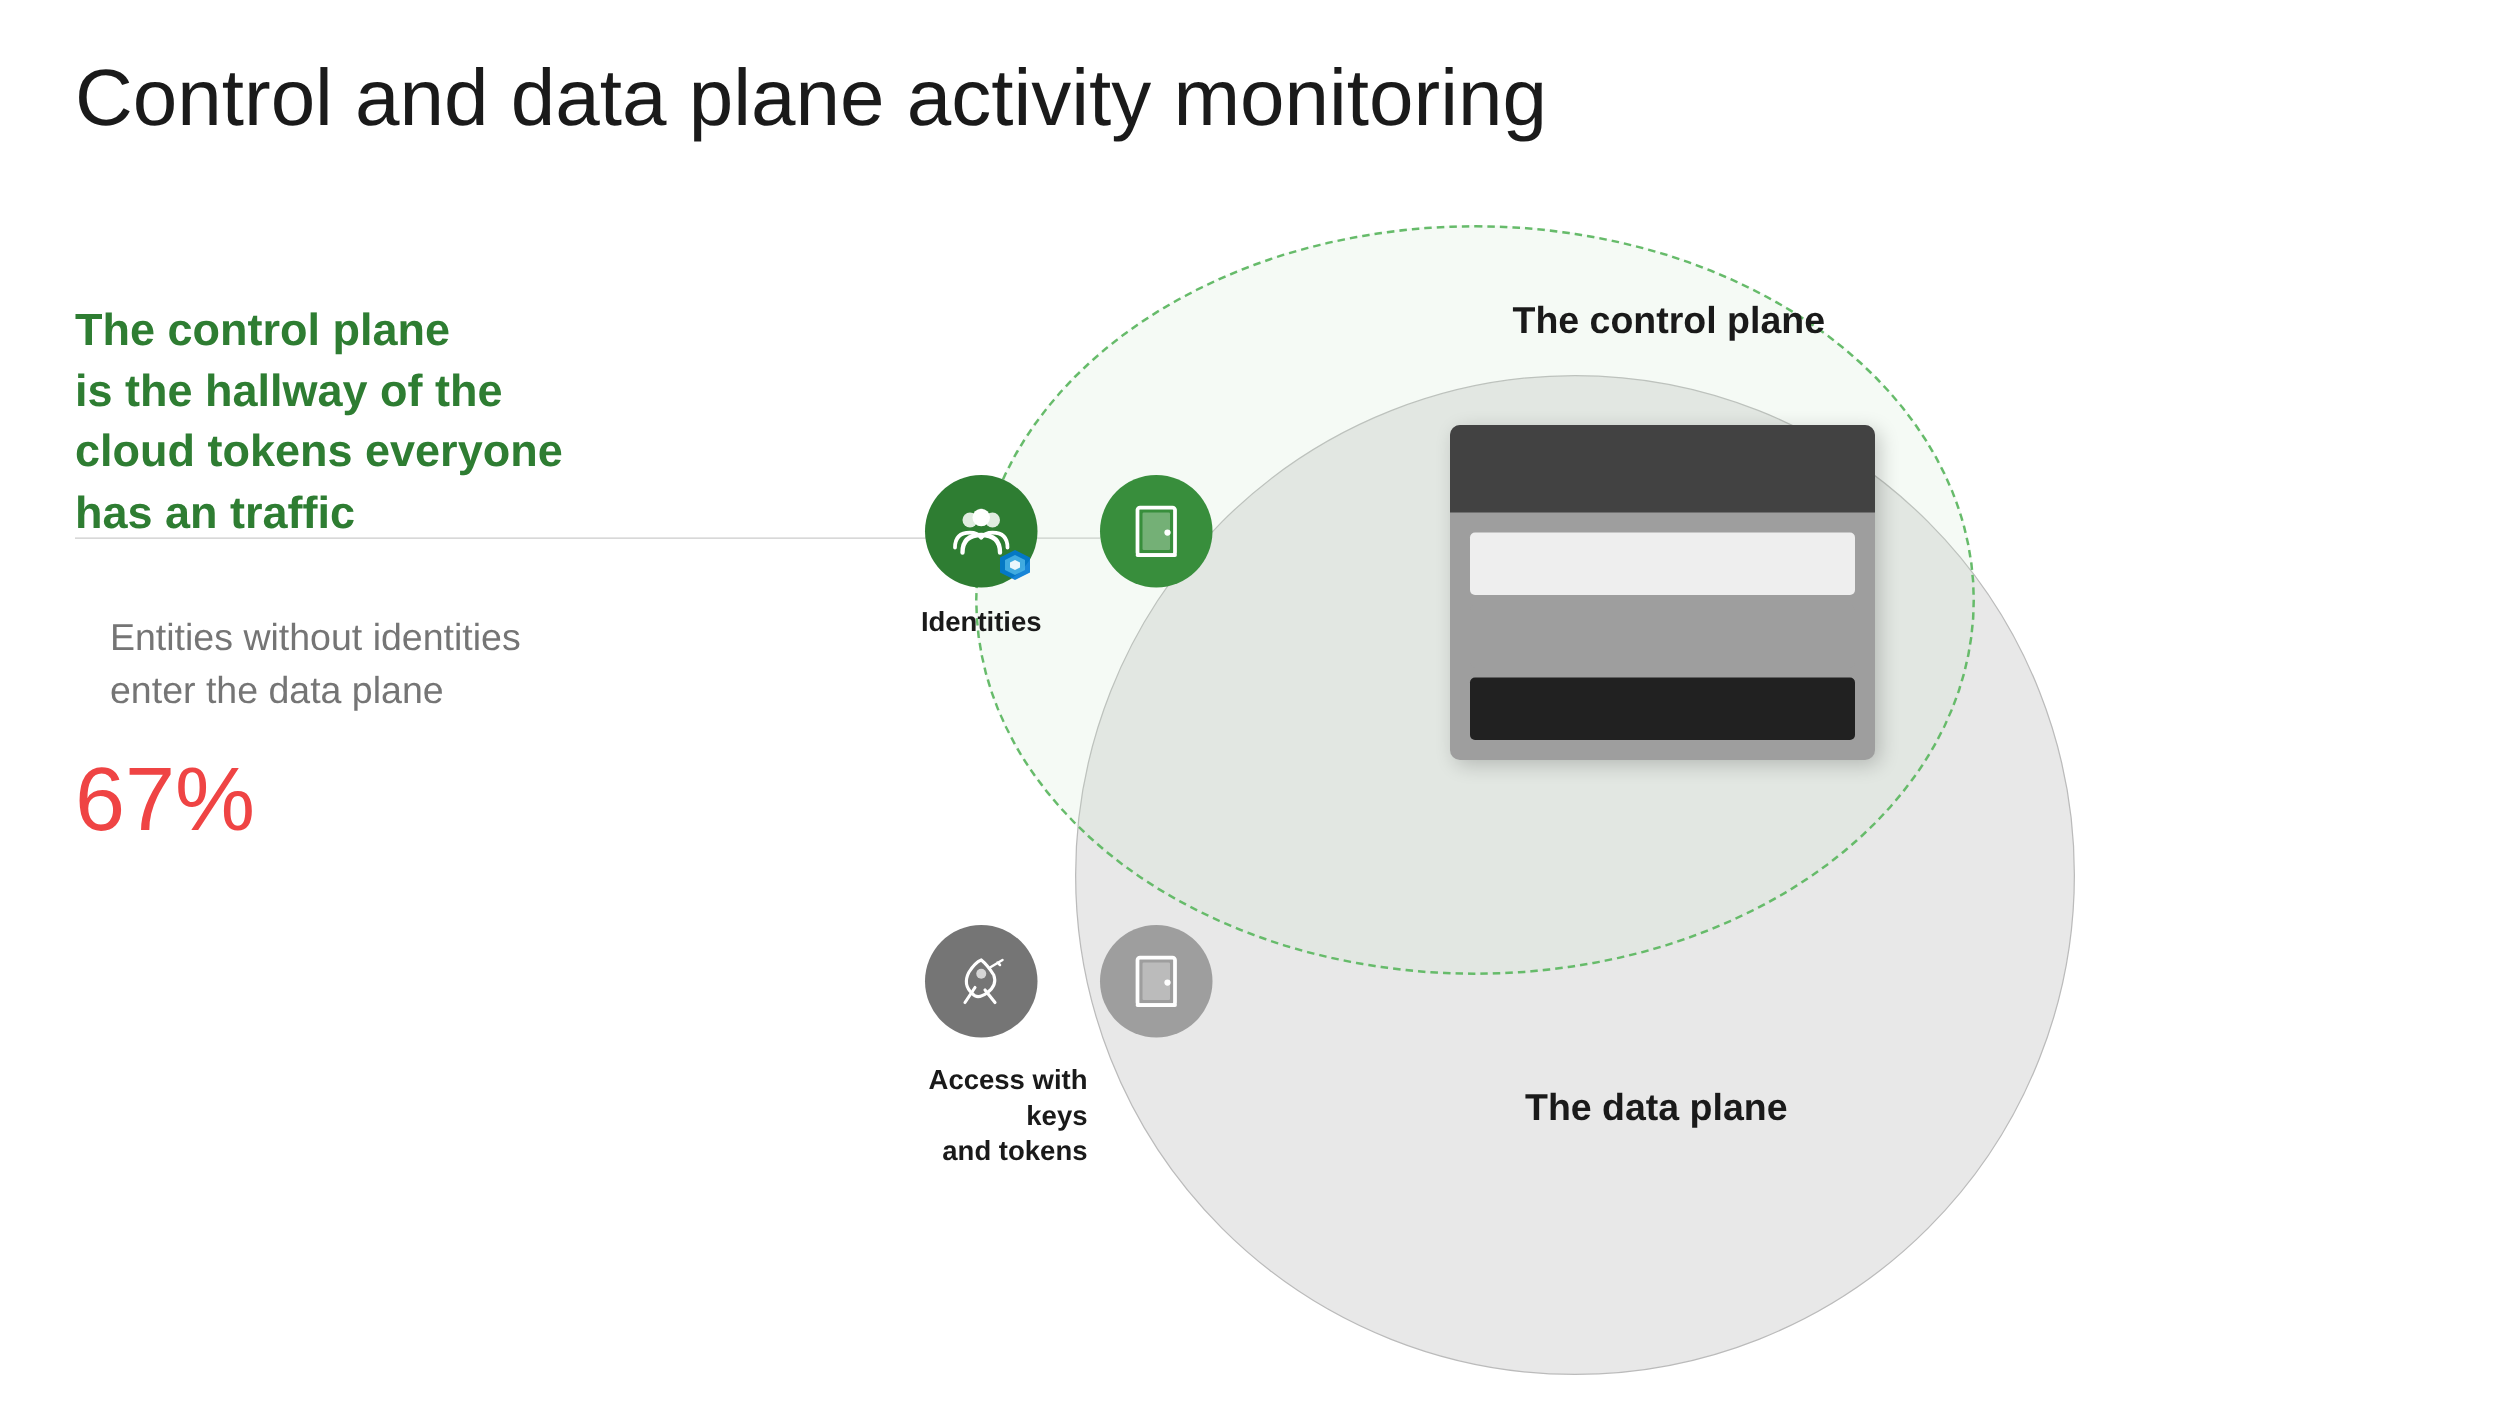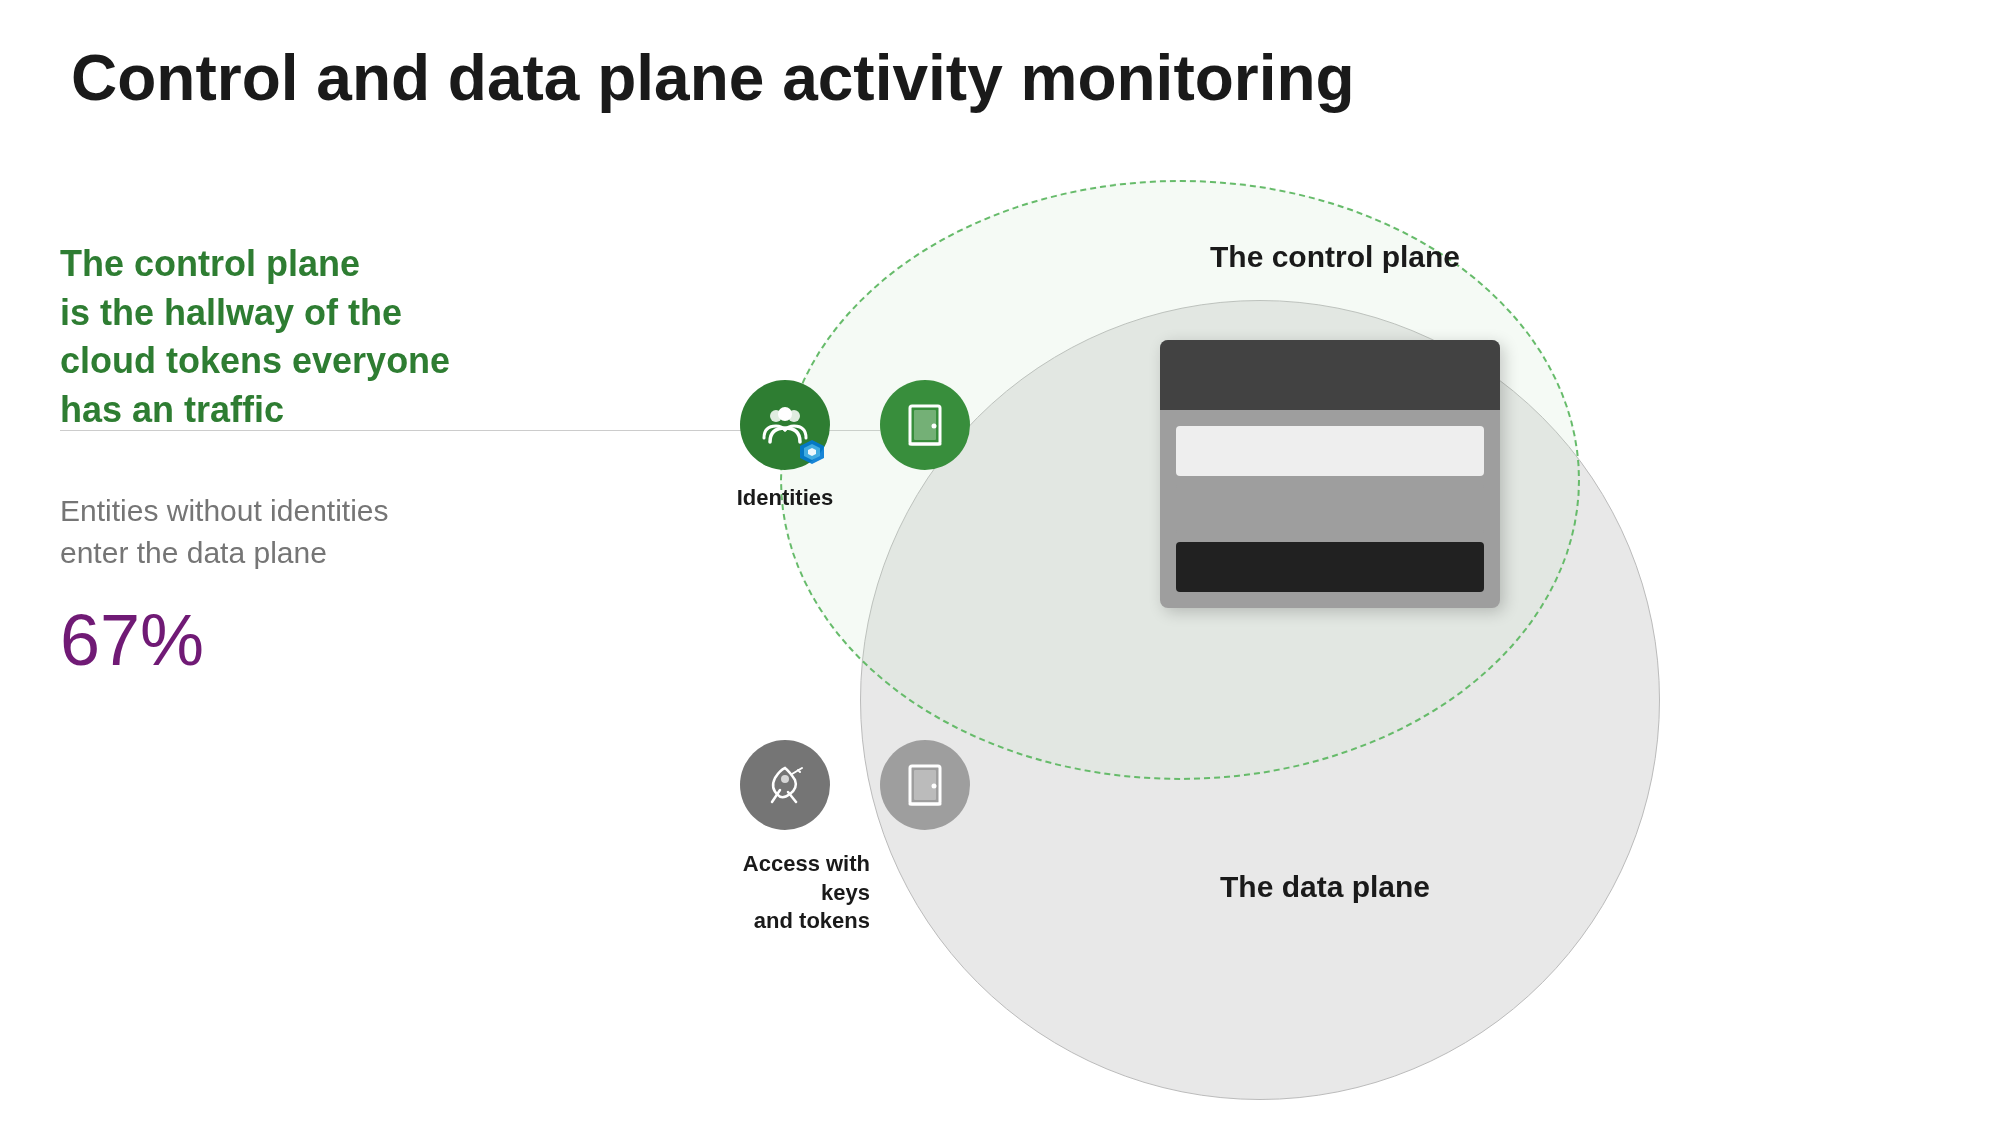--- a/index.html
+++ b/index.html
@@ -10,24 +10,23 @@
       font-family: 'Segoe UI', Arial, sans-serif;
       overflow: hidden;
       position: relative;
     }
 
     .main-title {
       position: absolute;
       top: 40px;
       left: 60px;
       font-size: 64px;
-      font-weight: 700;
+      font-weight: 400;
       color: #1a1a1a;
       line-height: 1.2;
-      margin-left: 11px;
     }
 
     .left-panel {
       position: absolute;
       top: 240px;
       left: 60px;
       width: 520px;
     }
 
     .green-text {
@@ -45,33 +44,34 @@
       width: 820px;
       height: 1px;
       background: #cccccc;
     }
 
     .gray-text {
       font-size: 30px;
       color: #757575;
       line-height: 1.4;
       margin-top: 20px;
+      margin-left: 28px;
     }
 
     .stat-row {
       display: flex;
       align-items: flex-start;
       margin-top: 30px;
       gap: 18px;
     }
 
     .big-percent {
       font-size: 72px;
       font-weight: 300;
-      color: #701a75;
+      color: #ef4444;
       line-height: 1;
     }
 
     .stat-desc {
       font-size: 22px;
       color: #9e9e9e;
       line-height: 1.45;
       padding-top: 10px;
       max-width: 240px;
     }

